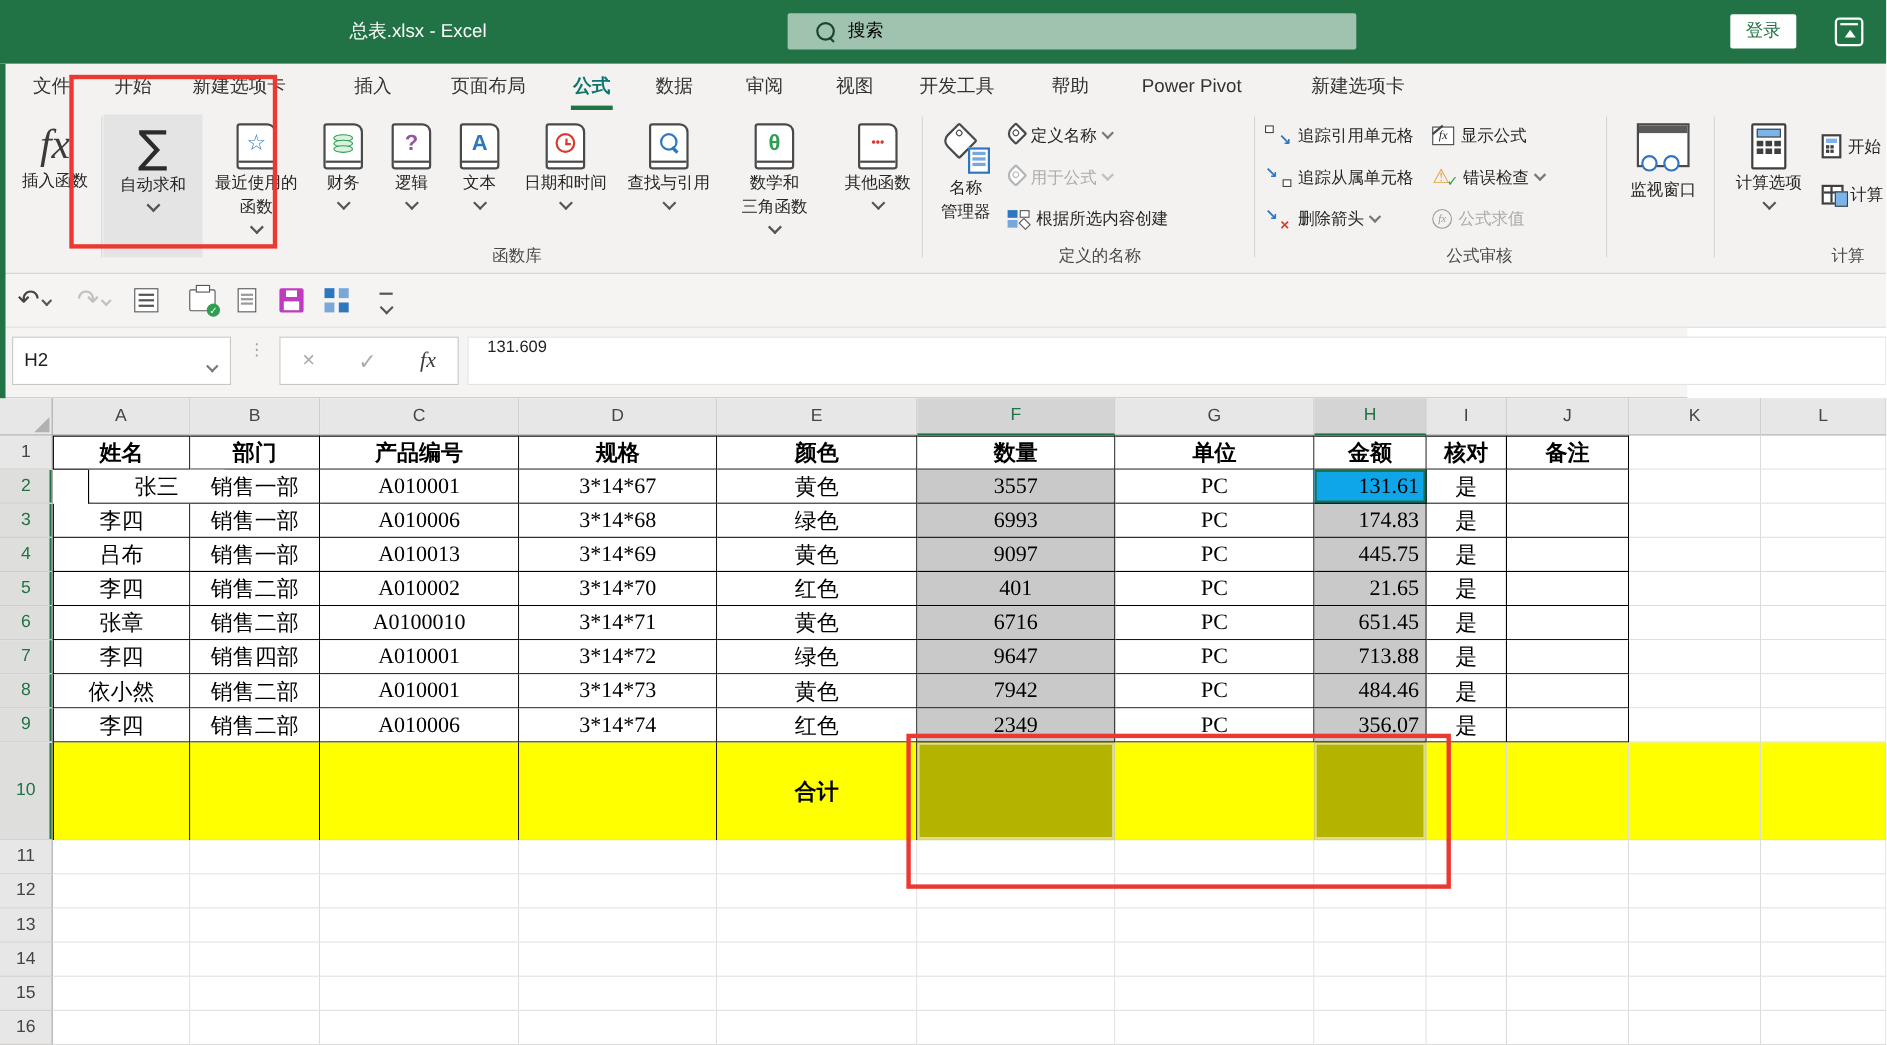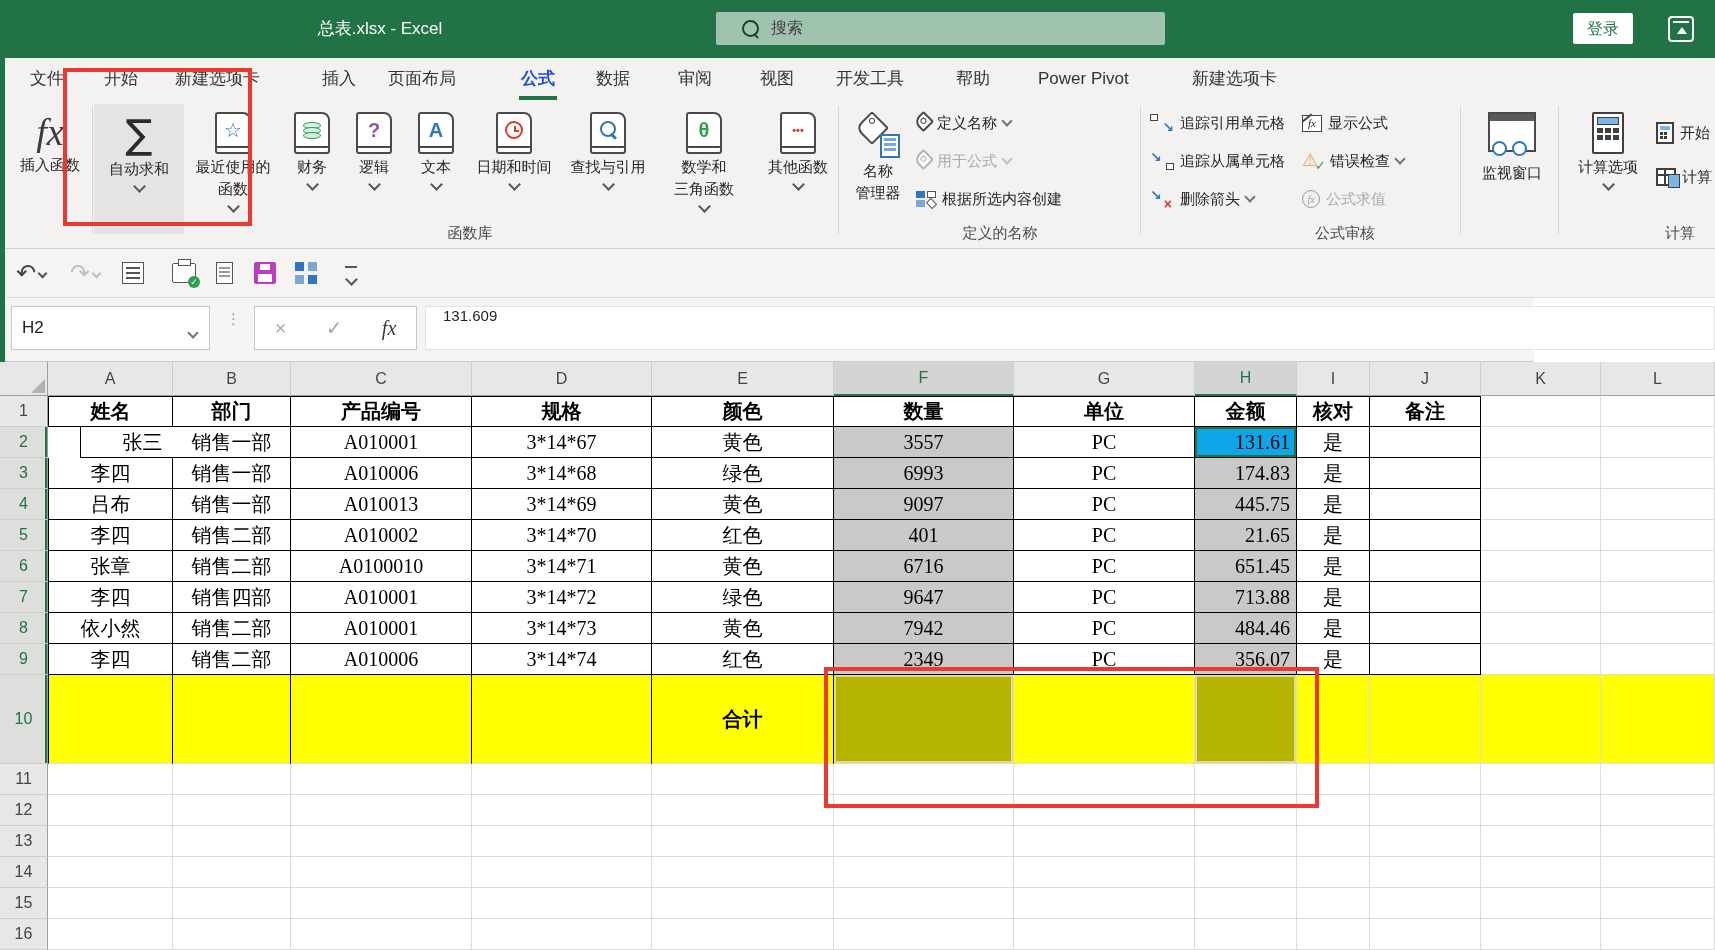--- a/index.html
+++ b/index.html
@@ -3,34 +3,34 @@
 <meta charset="utf-8">
 <style>
   html,body{margin:0;padding:0;background:#fff;overflow:hidden;}
   .app{position:relative;width:1715px;height:950px;background:#fff;overflow:hidden;
        font-family:"Liberation Sans","DejaVu Sans",sans-serif;-webkit-font-smoothing:antialiased;}
   .abs{position:absolute;}
 
   
   .titlebar{left:0;top:0;width:1715px;height:58px;background:var(--green);}
   .tb-title{left:230px;top:0;width:300px;height:58px;line-height:58px;text-align:center;color:#fff;font-size:17px;}
-  .searchbox{left:716px;top:12px;width:449px;height:33px;background:#9fc3ae;border-radius:2px;
-             display:flex;align-items:center;padding-left:26px;box-sizing:border-box;color:#404040;font-size:16px;gap:12px;}
+  .searchbox{left:716px;top:12px;width:517px;height:33px;background:#9fc3ae;border-radius:2px;
+             display:flex;align-items:center;padding-left:26px;box-sizing:border-box;color:#000000;font-size:16px;gap:12px;}
   .mag{position:relative;width:13px;height:13px;border:2px solid #17452e;border-radius:50%;display:inline-block;}
   .mag:after{content:"";position:absolute;width:2px;height:6px;background:#17452e;left:11px;top:11px;transform:rotate(-45deg);}
   .loginbtn{left:1573px;top:13px;width:60px;height:31px;background:#fff;color:var(--green);font-size:16px;
             line-height:31px;text-align:center;border-radius:2px;cursor:pointer;}
   .ribopts{left:1668px;top:16px;width:26px;height:26px;border:2px solid #fff;border-radius:4px;box-sizing:border-box;}
   .ribopts .bar{position:absolute;left:3px;right:3px;top:3px;height:2px;background:#fff;}
   .ribopts .arr{position:absolute;left:7px;top:9px;width:0;height:0;border-left:5px solid transparent;border-right:5px solid transparent;border-bottom:7px solid #fff;}
 
   
   .tabrow{left:0;top:58px;width:1715px;height:42px;background:#f3f2f1;}
   .tab{position:absolute;top:0;height:42px;line-height:42px;font-size:17px;color:#333;cursor:pointer;white-space:nowrap;}
-  .tab.active{color:#1d4ed8;font-weight:bold;}
+  .tab.active{color:#0f766e;font-weight:bold;}
   .tab.active:after{content:"";position:absolute;left:-2px;right:-2px;bottom:0;height:4px;background:var(--green);}
   .greenedge{left:0;top:58px;width:5px;height:304px;background:var(--green);z-index:5;}
 
   
   .ribbon{left:0;top:100px;width:1715px;height:149px;background:#f3f2f1;border-bottom:1px solid #d1cfcd;box-sizing:border-box;overflow:hidden;}
   .rsep{position:absolute;top:6px;width:1px;height:128px;background:#d8d6d4;}
   .glabel{position:absolute;top:124px;height:18px;line-height:18px;font-size:15px;color:#4a4a4a;text-align:center;transform:translateX(-50%);}
   .bigbtn{position:absolute;top:4px;height:130px;display:flex;flex-direction:column;align-items:center;cursor:pointer;box-sizing:border-box;padding-top:8px;}
   .bigbtn.sel{background:#e4e4e4;}
   .bigbtn .lbl{font-size:15px;color:#262626;line-height:18px;text-align:left;margin-top:4px;white-space:nowrap;}
@@ -176,21 +176,21 @@
       <span class="bar"></span>
         <span class="arr"></span>
     </div>
   </div>
 
   <div class="abs tabrow" id="tabrow">
       <div class="tab" style="left: 30px;">文件</div>
       <div class="tab" style="left: 104px;">开始</div>
       <div class="tab" style="left: 175px;">新建选项卡</div>
       <div class="tab" style="left: 322px;">插入</div>
-      <div class="tab" style="left: 388px;">页面布局</div>
+      <div class="tab" style="left: 410px;">页面布局</div>
       <div class="tab active" style="left: 521px;">公式</div>
       <div class="tab" style="left: 596px;">数据</div>
       <div class="tab" style="left: 678px;">审阅</div>
       <div class="tab" style="left: 760px;">视图</div>
       <div class="tab" style="left: 836px;">开发工具</div>
       <div class="tab" style="left: 956px;">帮助</div>
       <div class="tab" style="left: 1038px;">Power Pivot</div>
       <div class="tab" style="left: 1192px;">新建选项卡</div>
     </div>
   <div class="abs greenedge"></div>

